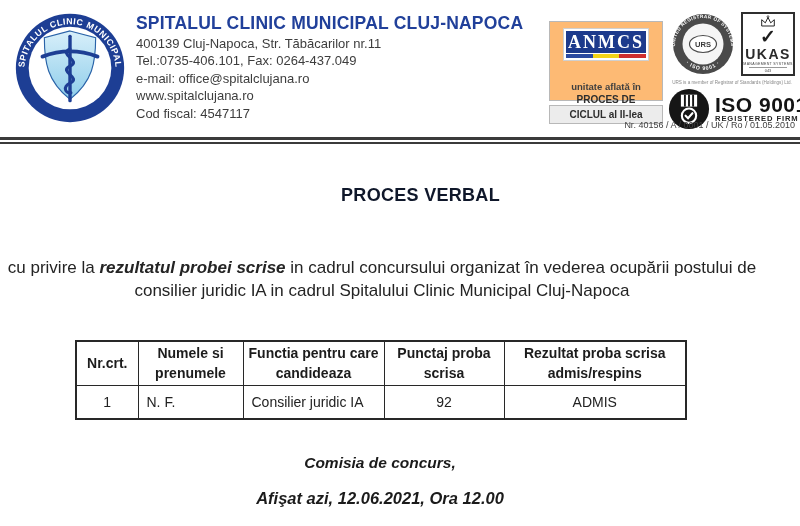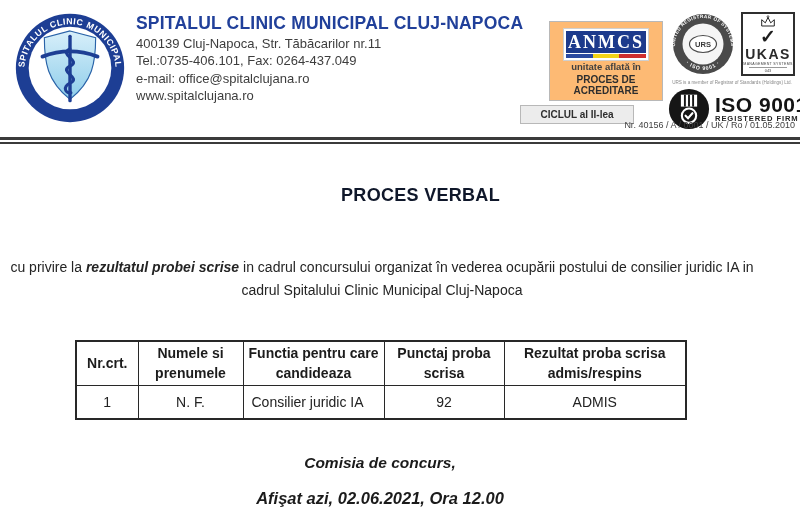--- a/index.html
+++ b/index.html
@@ -17,23 +17,23 @@
   .addr { margin-top:1px; font-size:13px; line-height:17.4px; color:#3d3d3d; }
 
   
   .anmcs-box { position:absolute; left:549px; top:21px; width:114px; height:80px;
                background:#fdba74; border:1px solid #b8b8b8; text-align:center; }
   .anmcs-logo { width:86px; margin:6px auto 0; background:#fff; border:1px solid #cfcfcf; padding:2px 2px 0 2px; }
   .anmcs-blue { background:#1d3a8c; color:#fff; font-family:"Liberation Serif", serif;
                 font-size:18px; line-height:22px; letter-spacing:2px; font-weight:bold; }
   .tricolor { display:flex; height:4px; margin-top:1px; margin-bottom:2px; }
   .tricolor div { flex:1; }
-  .anmcs-line1 { margin-top:0; font-size:9.5px; font-weight:bold; color:#3f3f3f; }
+  .anmcs-line1 { margin-top:20px; font-size:9.5px; font-weight:bold; color:#3f3f3f; }
   .anmcs-line2 { margin-top:2px; font-size:10px; font-weight:bold; color:#2e2e2e; }
-  .ciclul-box { position:absolute; left:520px; top:105px; width:114px; height:19px;
+  .ciclul-box { position:absolute; left:549px; top:105px; width:114px; height:19px;
                 background:#ececec; border:1px solid #b8b8b8; text-align:center;
                 font-size:10px; font-weight:bold; color:#2e2e2e; line-height:17px; }
 
   
   .urs-stamp { position:absolute; left:669px; top:10px; width:68px; height:68px; }
   .ukas-box { position:absolute; left:741px; top:12px; width:54px; height:64px;
               border:2px solid #2f2f2f; background:#fff; text-align:center; padding-top:1px; }
   .ukas-crown { width:18px; height:13px; display:block; margin:0 auto; }
   .ukas-check { font-size:19px; line-height:17px; font-weight:bold; color:#1d1d1d; }
   .ukas-name { font-size:14px; font-weight:bold; letter-spacing:1.5px; color:#2a2a2a; margin-top:1px; }
@@ -53,31 +53,31 @@
   
   .double-rule { position:absolute; left:0; top:137px; width:800px; }
   .double-rule .r1 { height:3px; background:#3b3b3b; }
   .double-rule .r2 { height:2px; background:#fff; }
   .double-rule .r3 { height:2px; background:#3b3b3b; }
 
   
   .doc-body { position:absolute; top:144px; left:0; width:800px; }
   .doc-title { margin-top:41px; text-align:center; font-size:18px; font-weight:bold; color:#0f172a; letter-spacing:0.3px;margin-left:41px; }
   .doc-paragraph { width:764px; margin:50px auto 0 0; text-align:center;
-                   font-size:14px; line-height:23px; color:#242424; }
+                   font-size:17px; line-height:23px; color:#242424; }
   .doc-paragraph .bi { font-weight:bold; font-style:italic; }
 
   table.results { border-collapse:collapse; table-layout:fixed; width:610px; margin:38px 0 0 75px;
                   border:2px solid #282828; }
   table.results th, table.results td { border:1px solid #282828; }
   table.results th { font-size:14px; font-weight:bold; color:#1c1c1c; text-align:center;
                      padding:2px 4px; line-height:19.5px; vertical-align:middle; }
   table.results td { font-size:14px; color:#222; height:33px; padding:0 8px; vertical-align:middle; }
   .c-num  { width:62px;  text-align:center; }
-  .c-name { width:105px; text-align:center; }
+  .c-name { width:105px; text-align:left; }
   .c-func { width:141px; text-align:left; }
   .c-pts  { width:120px; text-align:center; }
   .c-res  { width:182px; text-align:center; }
 
   .sig-line  { width:760px; margin-top:34px; text-align:center;
                font-size:15.5px; font-weight:bold; font-style:italic; color:#1b1b1b; }
   .post-line { width:760px; margin-top:17px; text-align:center;
                font-size:16.5px; font-weight:bold; font-style:italic; color:#1b1b1b; }
 </style>
 </head>
@@ -112,20 +112,21 @@
       </g>
     </svg>
 
     <div class="header-text">
       <div class="hospital-name">SPITALUL CLINIC MUNICIPAL CLUJ-NAPOCA</div>
       <div class="addr">
         <div>400139 Cluj-Napoca, Str. Tăbăcarilor nr.11</div>
         <div>Tel.:0735-406.101, Fax: 0264-437.049</div>
         <div>e-mail: office@spitalclujana.ro</div>
         <div>www.spitalclujana.ro</div>
+        <div>Cod fiscal: 4547117</div>
       </div>
     </div>
 
     <div class="anmcs-box">
       <div class="anmcs-logo">
         <div class="anmcs-blue">ANMCS</div>
         <div class="tricolor">
           <div style="background:#2b4aa0"></div>
             <div style="background:#f3d416"></div>
             <div style="background:#cf2e2e"></div>
@@ -212,16 +213,16 @@
           <td class="c-num">1</td>
           <td class="c-name">N. F.</td>
           <td class="c-func">Consilier juridic IA</td>
           <td class="c-pts">92</td>
           <td class="c-res">ADMIS</td>
         </tr>
       </tbody>
     </table>
 
     <div class="sig-line">Comisia de concurs,</div>
-    <div class="post-line">Afişat azi, 02.06.2021, Ora 12.00</div>
+    <div class="post-line">Afişat azi, 12.06.2021, Ora 12.00</div>
   </div>
 
 </div>
 
 </body></html>

